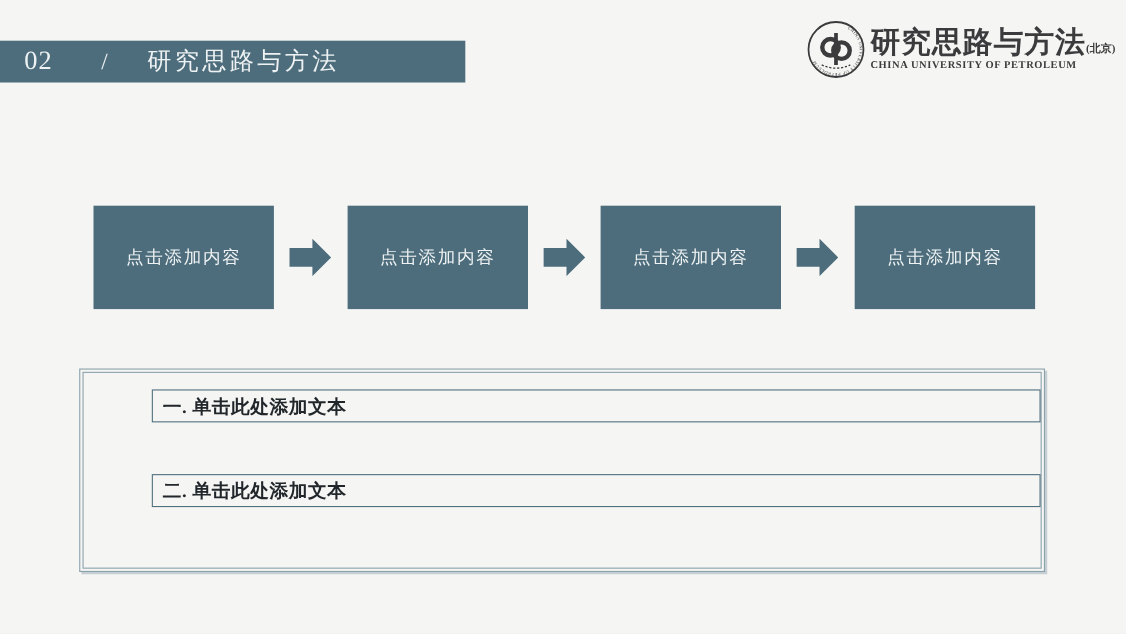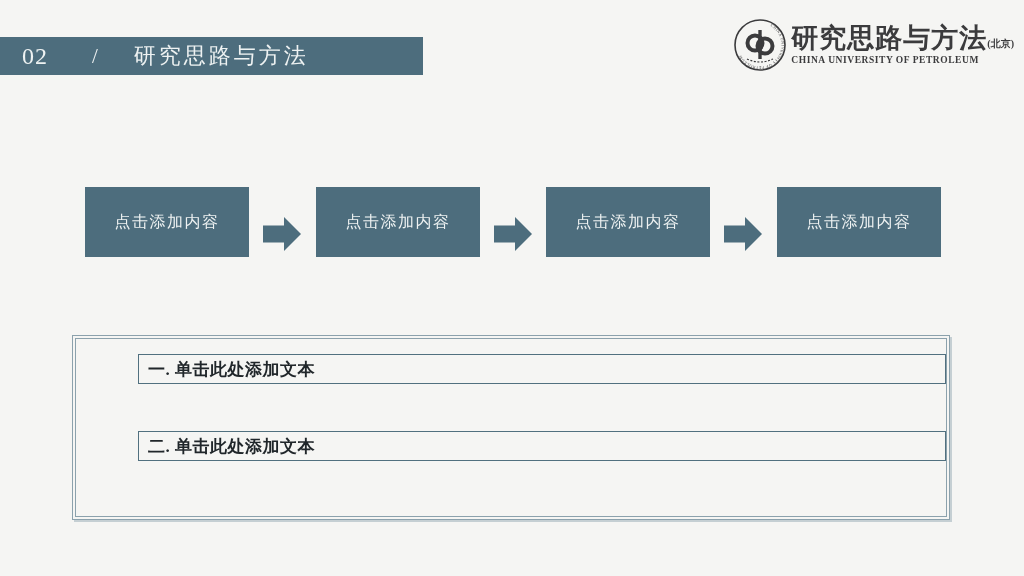--- a/index.html
+++ b/index.html
@@ -31,21 +31,21 @@
   .logo-zh{font-size:27px;font-weight:bold;letter-spacing:1px;}
   .logo-zh-suffix{font-size:10px;font-weight:bold;}
   .logo-en{
     margin-top:3px;font-size:9.5px;font-weight:bold;color:#3b3b3d;
     letter-spacing:0.55px;white-space:nowrap;
     font-family:"Liberation Serif","DejaVu Serif",serif;
   }
 
   
   .step{
-    position:absolute;top:187px;width:164px;height:70px;
+    position:absolute;top:187px;width:164px;height:94px;
     background:#4d6d7d;color:#eef2f2;
     display:flex;align-items:center;justify-content:center;
     font-size:16px;letter-spacing:1.5px;cursor:pointer;
   }
   .step.s1{left:85px;}
   .step.s2{left:316px;}
   .step.s3{left:546px;}
   .step.s4{left:777px;}
   .flow-arrow{position:absolute;top:217px;width:38px;height:34px;}
   .flow-arrow.a1{left:263px;}

